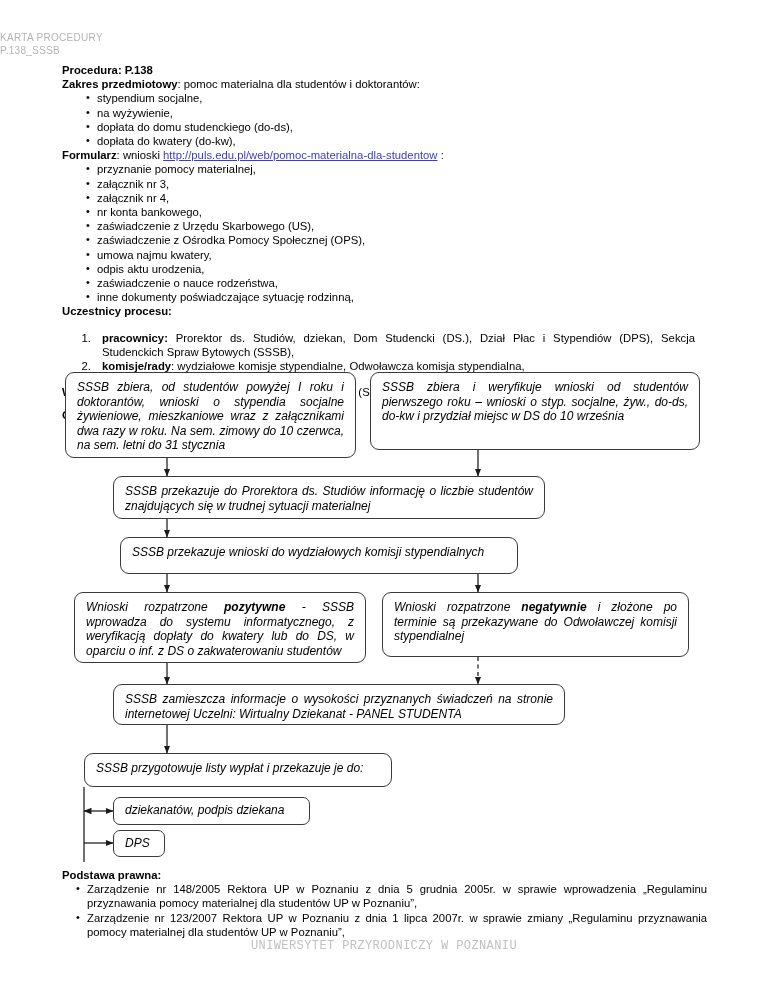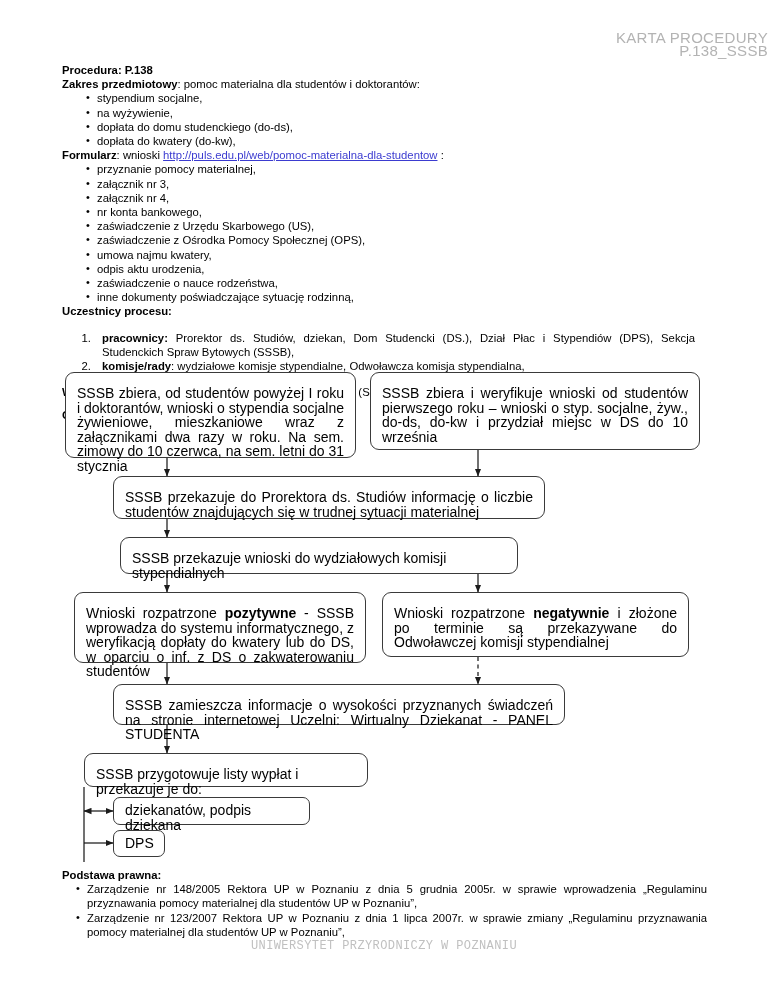--- a/index.html
+++ b/index.html
@@ -7,21 +7,21 @@
     width:768px;height:994px;background:#ffffff;
     font-family:"Liberation Sans", sans-serif;
     color:#000;
     -webkit-font-smoothing:antialiased;
   }
   .page{position:relative;width:768px;height:994px;overflow:hidden;}
 
   
   .doc-header{
     position:absolute;left:0;right:0;top:31px;
-    text-align:right;color:#b3b3b3;font-size:15px;line-height:13px;
+    text-align:left;color:#b3b3b3;font-size:10px;line-height:13px;
     letter-spacing:.3px;
   }
   .doc-footer{
     position:absolute;left:0;right:0;top:939px;
     text-align:center;color:#c0c0c0;font-size:12px;letter-spacing:.4px;font-family:Liberation Mono, monospace;
   }
 
   
   .content{position:absolute;left:62px;top:63px;width:645px;}
   .line{font-size:11.3px;line-height:14.2px;}
@@ -52,22 +52,23 @@
   }
 
   .sec-title{font-size:11.3px;line-height:14.2px;font-weight:bold;}
   .gap{height:9px;}
 
   
   .flow{position:absolute;left:0;top:0;width:768px;height:994px;}
   .fbox{
     position:absolute;box-sizing:border-box;
     border:1px solid #3a3a3a;border-radius:9px;background:#fff;
-    font-size:14px;line-height:14.6px;text-align:justify;
-    padding:13px 11px 6px 11px;
+    font-size:12px;line-height:14.6px;text-align:justify;
+    padding:7px 11px 6px 11px;
+    font-style:italic;
   }
   .fbox.sq{border-radius:7px;}
   .fbox.nojust{text-align:left;}
   .fbox .b{font-weight:bold;}
   svg.conn{position:absolute;left:0;top:0;width:768px;height:994px;
            pointer-events:none;}
 </style>
 </head>
 <body>
 
@@ -171,21 +172,21 @@
     <div class="fbox" style="left:113px;top:476px;width:432px;height:43px;">SSSB przekazuje do Prorektora ds. Studiów informację o liczbie studentów znajdujących się w trudnej sytuacji materialnej</div>
 
     <div class="fbox nojust" style="left:120px;top:537px;width:398px;height:37px;">SSSB przekazuje wnioski do wydziałowych komisji stypendialnych</div>
 
     <div class="fbox" style="left:74px;top:592px;width:292px;height:71px;"><span>Wnioski rozpatrzone </span><span class="b">pozytywne</span><span> - SSSB wprowadza do systemu informatycznego, z weryfikacją dopłaty do kwatery lub do DS, w oparciu o inf. z DS o zakwaterowaniu studentów</span></div>
 
     <div class="fbox" style="left:382px;top:592px;width:307px;height:65px;"><span>Wnioski rozpatrzone </span><span class="b">negatywnie</span><span> i złożone po terminie są przekazywane do Odwoławczej komisji stypendialnej</span></div>
 
     <div class="fbox" style="left:113px;top:684px;width:452px;height:41px;">SSSB zamieszcza informacje o wysokości przyznanych świadczeń na stronie internetowej Uczelni: Wirtualny Dziekanat - PANEL STUDENTA</div>
 
-    <div class="fbox nojust" style="left:84px;top:753px;width:284px;height:34px;">SSSB przygotowuje listy wypłat i przekazuje je do:</div>
+    <div class="fbox nojust" style="left:84px;top:753px;width:308px;height:34px;">SSSB przygotowuje listy wypłat i przekazuje je do:</div>
 
     <div class="fbox nojust sq" style="left:113px;top:797px;width:197px;height:28px;padding-top:5px;">dziekanatów, podpis dziekana</div>
 
     <div class="fbox nojust sq" style="left:113px;top:830px;width:52px;height:27px;padding-top:5px;">DPS</div>
   </div>
 
   <div class="doc-footer">UNIWERSYTET PRZYRODNICZY W POZNANIU</div>
 
 </div>
 

